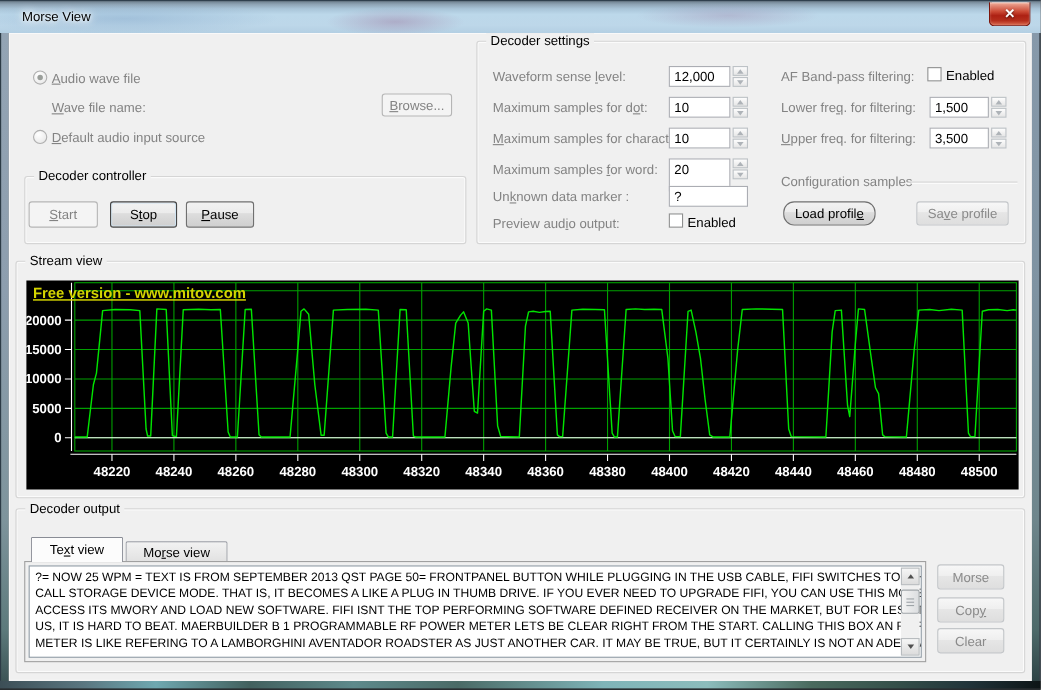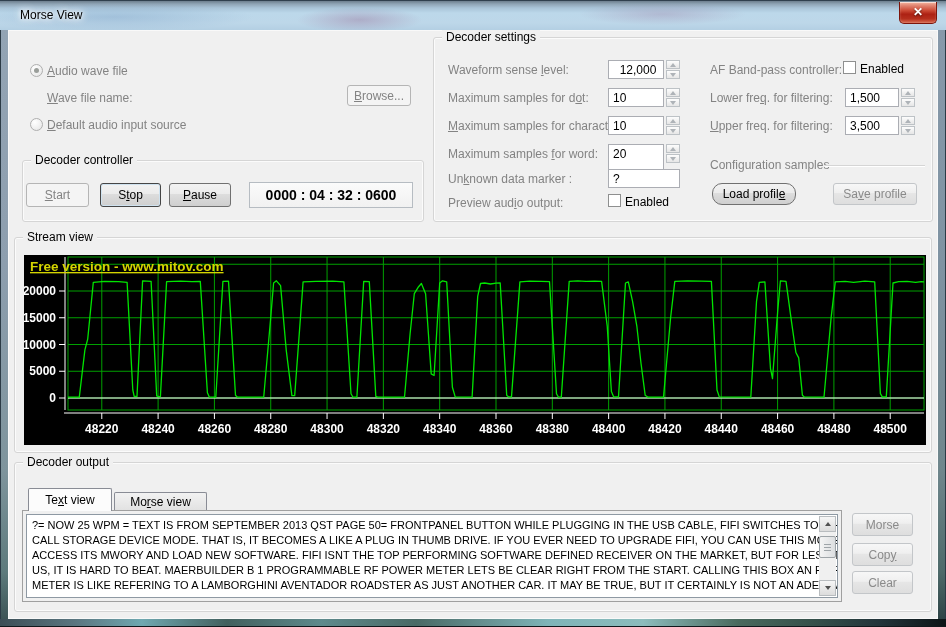--- a/index.html
+++ b/index.html
@@ -106,28 +106,27 @@
     <div class="btn disabled" style="left:339px;top:55px;width:64px;height:21px;"><u>B</u>rowse...</div>
     <div class="radio" style="left:22px;top:88px;"></div>
     <span class="lbl dis" style="left:39px;top:88px;"><u>D</u>efault audio input source</span>
 
     <div class="group" style="left:14px;top:130px;width:402px;height:62px;">
       <span class="glabel">Decoder controller</span>
     </div>
     <div class="btn disabled" style="left:18px;top:153px;width:63px;height:24px;"><u>S</u>tart</div>
     <div class="btn focused" style="left:92px;top:153px;width:61px;height:24px;">S<u>t</u>op</div>
     <div class="btn" style="left:161px;top:153px;width:62px;height:24px;"><u>P</u>ause</div>
-    <div class="timer" style="left:241px;top:152px;width:164px;height:26px;">0000 : 04 : 32 : 0600</div>
 
     <div class="group" style="left:425px;top:7px;width:500px;height:185px;">
       <span class="glabel">Decoder settings</span>
     </div>
 
     <span class="lbl dis" style="left:440px;top:33px;">Waveform sense <u>l</u>evel:</span>
-    <div class="field" style="left:600px;top:30px;width:56px;height:19px;text-align:center;">12,000</div>
+    <div class="field" style="left:600px;top:30px;width:56px;height:19px;">12,000</div>
     <div class="spin" style="left:658px;top:30px;height:19px;">
       <div class="half">
           <div class="tri-up"></div>
         </div>
       <div class="half dn">
           <div class="tri-dn"></div>
         </div>
     </div>
     <span class="lbl dis" style="left:440px;top:61px;">Maximum samples for d<u>o</u>t:</span>
     <div class="field" style="left:600px;top:58px;width:56px;height:19px;">10</div>
@@ -158,21 +157,21 @@
       <div class="half dn">
           <div class="tri-dn"></div>
         </div>
     </div>
     <span class="lbl dis" style="left:440px;top:142px;">Un<u>k</u>nown data marker :</span>
     <div class="field" style="left:600px;top:139px;width:72px;height:19px;">?</div>
     <span class="lbl dis" style="left:440px;top:166px;">Preview aud<u>i</u>o output:</span>
     <div class="check" style="left:600px;top:164px;"></div>
     <span class="lbl" style="left:617px;top:165px;">Enabled</span>
 
-    <span class="lbl dis" style="left:702px;top:33px;">AF Band-pass controller:</span>
+    <span class="lbl dis" style="left:702px;top:33px;">AF Band-pass filtering:</span>
     <div class="check" style="left:835px;top:31px;"></div>
     <span class="lbl" style="left:852px;top:32px;">Enabled</span>
     <span class="lbl dis" style="left:702px;top:61px;">Lower fre<u>q</u>. for filtering:</span>
     <div class="field" style="left:837px;top:58px;width:54px;height:19px;">1,500</div>
     <div class="spin" style="left:893px;top:58px;height:19px;">
       <div class="half">
           <div class="tri-up"></div>
         </div>
       <div class="half dn">
           <div class="tri-dn"></div>

